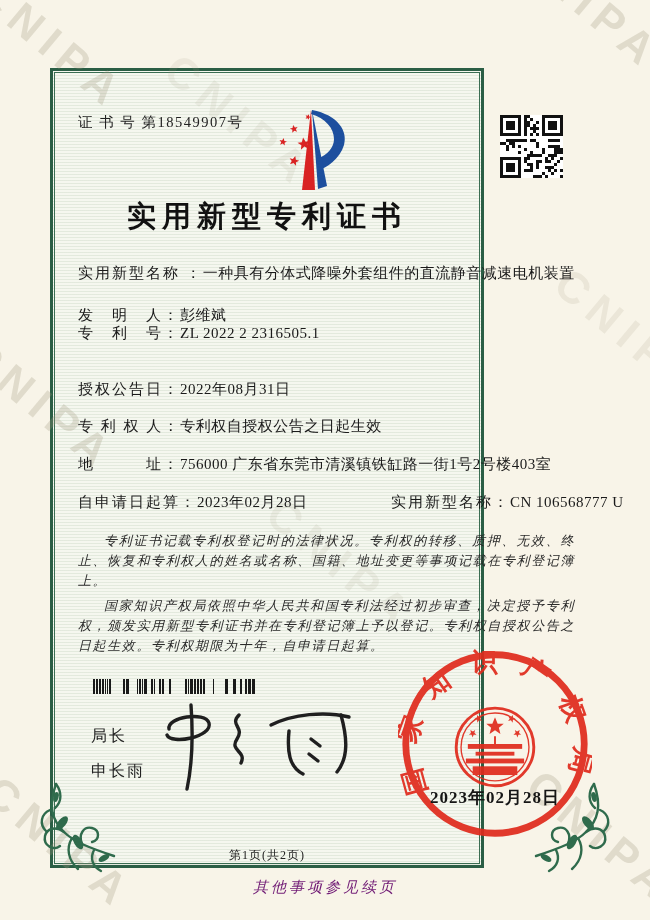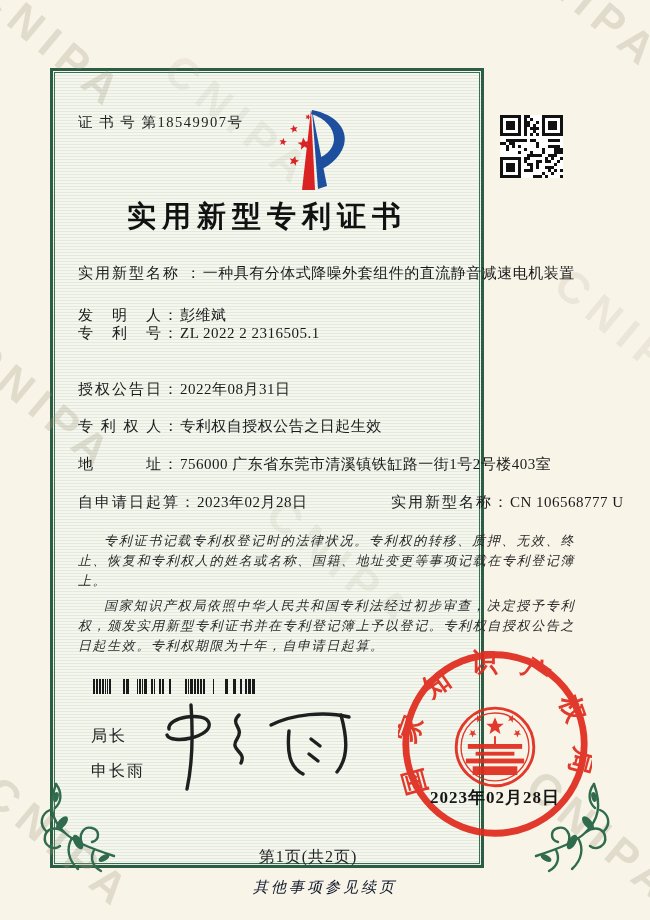--- a/index.html
+++ b/index.html
@@ -42,24 +42,24 @@
   .barcode{position:absolute;left:40px;top:608px;width:170px;height:15px;}
   .sig-block{position:absolute;left:38px;top:655px;font-size:16px;letter-spacing:2px;color:#222;}
   .sig-block .t{margin-bottom:14px;}
   .signature{position:absolute;left:100px;top:628px;width:210px;height:95px;}
 
   .seal{position:absolute;left:345px;top:576px;width:194px;height:194px;opacity:.92;}
   .seal-date{position:absolute;left:352px;top:715px;width:180px;text-align:center;
              font-size:17px;font-weight:bold;letter-spacing:1px;color:#161616;}
 
   .pagenum{position:absolute;left:0;top:776px;width:100%;text-align:center;
-           font-size:16px;letter-spacing:1px;color:#222;padding-left:41px;}
+           font-size:12px;letter-spacing:1px;color:#222;}
 
   .footnote{position:absolute;left:0;top:878px;width:100%;text-align:center;z-index:6;
-            font-size:15px;letter-spacing:3px;font-style:italic;color:#0f172a;}
+            font-size:15px;letter-spacing:3px;font-style:italic;color:#701a75;}
 
   .ornament{position:absolute;z-index:6;width:95px;height:100px;pointer-events:none;}
   .orn-bl{left:26px;top:776px;}
   .orn-br{left:529px;top:776px;transform:scaleX(-1);}
 </style>
 </head>
 <body>
 
 <div class="page">
 

